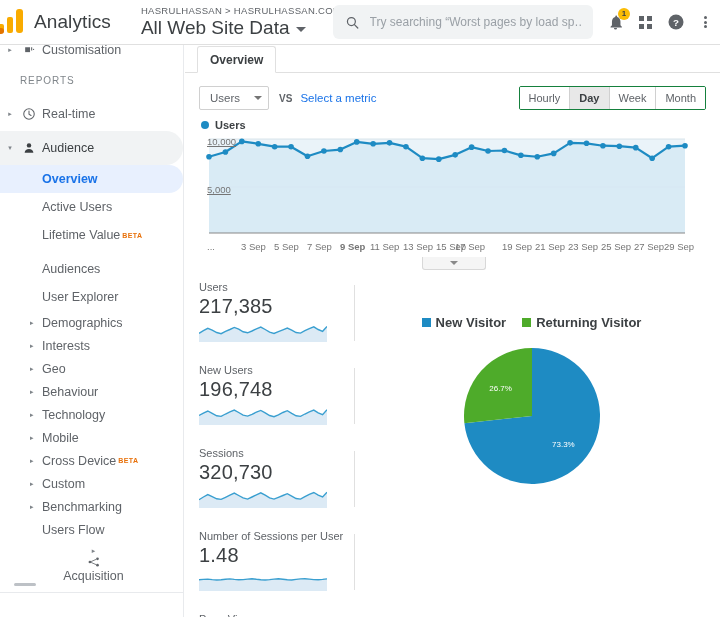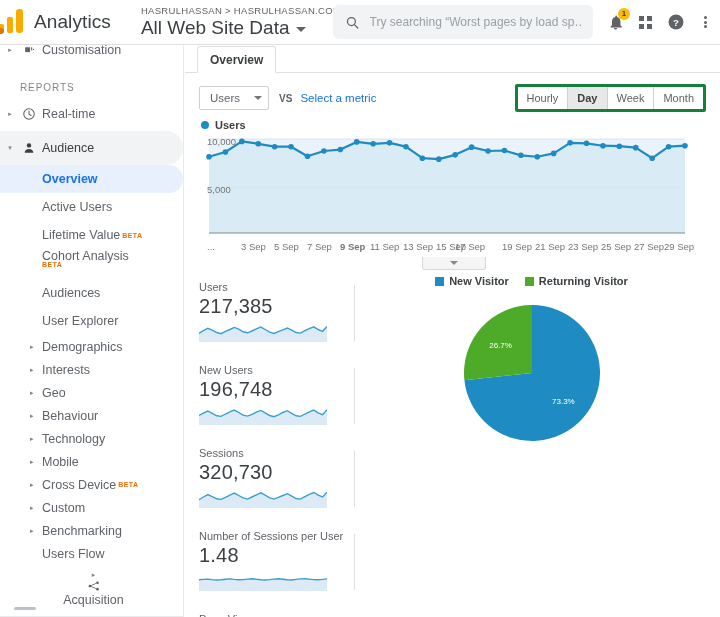--- a/index.html
+++ b/index.html
@@ -74,21 +74,21 @@
     display: flex; align-items: center; height: 34px; padding-left: 4px;
     cursor: pointer; position: relative; color: #5f6368; font-size: 12.5px;
   }
   .nav-row .arr {
     width: 12px; flex: none; text-align: center; font-size: 7px; color: #80868b;
   }
   .nav-row .ic { width: 26px; flex: none; display: flex; justify-content: center; align-items: center; }
   .nav-row .lbl { white-space: nowrap; }
   .nav-row.section-hdr {
     height: 30px; font-size: 10px; color: #80868b; letter-spacing: .9px;
-    padding-left: 20px; cursor: default; align-items: flex-end; padding-bottom: 4px;
+    padding-left: 20px; cursor: default; padding-bottom: 4px;
   }
   .nav-row.active-grey { background: #f1f3f4; border-radius: 0 17px 17px 0; color: #3c4043; }
   .nav-sub {
     display: flex; align-items: center; height: 28px; padding-left: 42px;
     font-size: 12.5px; color: #5f6368; cursor: pointer; white-space: nowrap;
   }
   .nav-sub.selected {
     background: #e8f0fe; color: #1a73e8; border-radius: 0 17px 17px 0; font-weight: bold;
   }
   .nav-sub .tri {
@@ -123,36 +123,36 @@
     height: 24px; border: 1px solid #d0d0d0; border-radius: 2px; background: #fff;
     display: flex; align-items: center; padding: 0 6px 0 10px; font-size: 11.5px;
     color: #5f6368; cursor: pointer; gap: 14px; min-width: 52px;
   }
   .metric-select .cd {
     width: 0; height: 0; border-left: 4px solid transparent; border-right: 4px solid transparent;
     border-top: 4px solid #757575;
   }
   .vs-lbl { font-size: 10px; font-weight: bold; color: #5f6368; margin: 0 8px 0 10px; }
   .link-blue { color: #1a73e8; font-size: 11.5px; cursor: pointer; }
-  .seg-group { margin-left: auto; display: flex; border: 3px solid #15803d; border-radius: 2px; overflow: hidden; }
+  .seg-group { margin-left: auto; display: flex; border: 1px solid #15803d; border-radius: 2px; overflow: hidden; }
   .seg {
     padding: 0 9px; height: 22px; line-height: 22px; font-size: 11px; color: #5f6368;
     background: #fff; border-right: 1px solid #d0d0d0; cursor: pointer;
   }
   .seg:last-child { border-right: none; }
   .seg.on { background: #e8e8e8; color: #3c4043; font-weight: bold; }
 
   
   .chart-zone { position: relative; padding: 0 14px; margin-top: 4px; }
   .legend-row { display: flex; align-items: center; gap: 6px; margin-left: 2px; margin-bottom: 6px; }
   .dot-blue { width: 8px; height: 8px; border-radius: 50%; background: #1e8bc3; display: inline-block; }
   .legend-txt { font-size: 11px; font-weight: bold; color: #3c4043; }
   .chartbox { position: relative; height: 102px; width: 100%; }
   .chartbox svg { display: block; }
-  .ytick { position: absolute; font-size: 9.5px; color: #757575; }
+  .ytick { position: absolute; font-size: 9.5px; color: #757575; text-decoration: underline; }
   .xaxis { position: relative; height: 18px; margin-top: 2px; }
   .xaxis span { position: absolute; font-size: 9.5px; color: #757575; white-space: nowrap; }
   .pulldown {
     position: absolute; left: 50%; transform: translateX(-50%); bottom: -11px;
     width: 64px; height: 13px; background: #f5f5f5; border: 1px solid #d8d8d8;
     border-top: none; border-radius: 0 0 3px 3px; display: flex; align-items: center;
     justify-content: center; cursor: pointer;
   }
   .pulldown .cd { width: 0; height: 0; border-left: 4px solid transparent; border-right: 4px solid transparent; border-top: 4px solid #8a8a8a; }
 
@@ -160,21 +160,21 @@
   .lower { display: flex; margin-top: 22px; }
   .metrics-col { width: 148px; padding-left: 14px; }
   .metric-card { position: relative; margin-bottom: 22px; }
   .metric-card .mlabel { font-size: 11px; color: #5f6368; margin-bottom: 1px; }
   .metric-card .mvalue { font-size: 20px; color: #3c4043; font-weight: 400; letter-spacing: .2px; line-height: 24px; }
   .spark { width: 128px; height: 22px; display: block; margin-top: 2px; }
   .card-div { position: absolute; right: -22px; top: 4px; width: 1px; height: 56px; background: #e0e0e0; }
 
   .pie-col { flex: 1; position: relative; padding-left: 10px; }
   .pie-legend { display: flex; justify-content: center; gap: 16px; align-items: center; margin-top: -6px; }
-  .pie-legend .li { display: flex; align-items: center; gap: 5px; font-size: 11px; color: #3c4043; font-weight: bold; }
+  .pie-legend .li { display: flex; align-items: center; gap: 5px; font-size: 13px; color: #3c4043; font-weight: bold; margin-top: 40px; }
   .sq { width: 9px; height: 9px; display: inline-block; }
   .pie-wrap { display: flex; justify-content: center; margin-top: 16px; }
 
   .scroll-track {
     position: absolute; right: 0; top: 45px; width: 6px; height: 572px; background: transparent;
   }
 </style>
 </head>
 <body>
 
@@ -277,26 +277,20 @@
 
     <div class="nav-sub selected">
       <span>Overview</span>
     </div>
     <div class="nav-sub">
       <span>Active Users</span>
     </div>
     <div class="nav-sub">
       <span>Lifetime Value</span>
         <span class="beta">BETA</span>
-    </div>
-    <div class="nav-sub" style="height:24px;align-items:flex-start;">
-      <div>
-        <div>Cohort Analysis</div>
-        <div class="beta-blk" style="margin-top:-2px;">BETA</div>
-      </div>
     </div>
     <div class="nav-sub" style="margin-top:6px;">
       <span>Audiences</span>
     </div>
     <div class="nav-sub">
       <span>User Explorer</span>
     </div>
     <div class="nav-sub" style="height:23px;">
       <span class="tri">▸</span>
       <span>Demographics</span>

